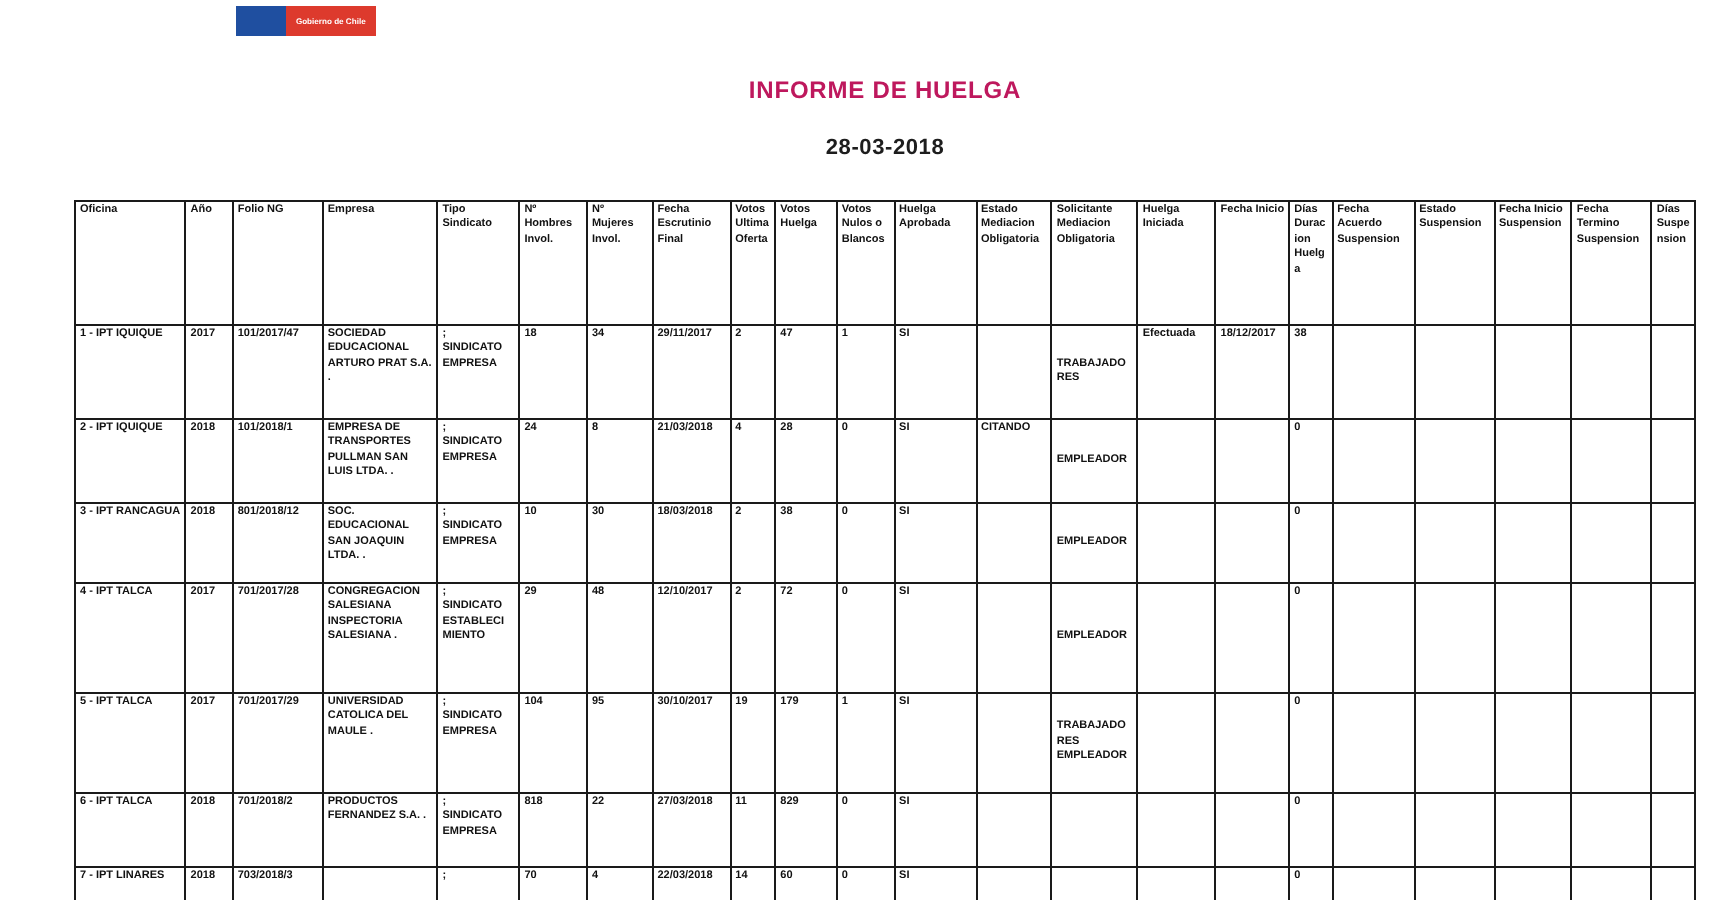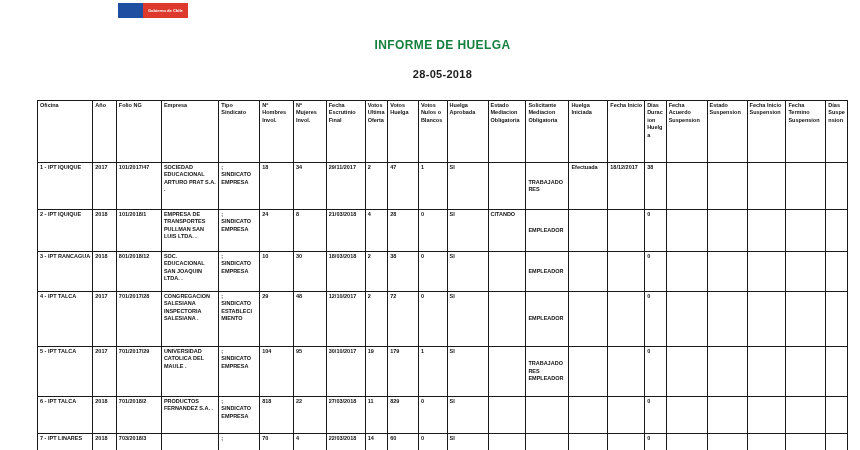--- a/index.html
+++ b/index.html
@@ -6,21 +6,21 @@
   body{
     width:860px;height:450px;overflow:hidden;background:#ffffff;
     font-family:"Liberation Sans", sans-serif;position:relative;
   }
   .logo{position:absolute;left:118px;top:3px;height:15px;display:flex;}
   .logo-blue{width:25px;height:15px;}
   .logo-red{width:45px;height:15px;display:flex;align-items:center;justify-content:center;}
   .logo-red span{color:#ffffff;font-size:4.5px;font-weight:bold;white-space:nowrap;transform:scale(.9);}
   .title{
     position:absolute;top:38px;left:37px;width:811px;text-align:center;
-    font-size:12px;font-weight:bold;color:#15803d;letter-spacing:.4px;
+    font-size:12px;font-weight:bold;color:#be185d;letter-spacing:.4px;
   }
   .date{
     position:absolute;top:68px;left:37px;width:811px;text-align:center;
     font-size:11px;font-weight:bold;color:#1d1d1d;letter-spacing:.3px;
   }
   table.report{
     position:absolute;left:37px;top:100px;width:811px;
     border-collapse:collapse;table-layout:fixed;
   }
   th,td{
@@ -39,21 +39,21 @@
 <body>
 
 <div class="logo">
   <div class="logo-blue" style="background: rgb(31, 79, 160);"></div>
   <div class="logo-red" style="background: rgb(221, 58, 45);">
     <span>Gobierno de Chile</span>
   </div>
 </div>
 
 <div class="title">INFORME DE HUELGA</div>
-<div class="date">28-05-2018</div>
+<div class="date">28-03-2018</div>
 
 <table class="report">
   <colgroup id="cols">
       <col style="width: 54px;">
       <col style="width: 23px;">
       <col style="width: 44px;">
       <col style="width: 56px;">
       <col style="width: 40px;">
       <col style="width: 33px;">
       <col style="width: 32px;">

